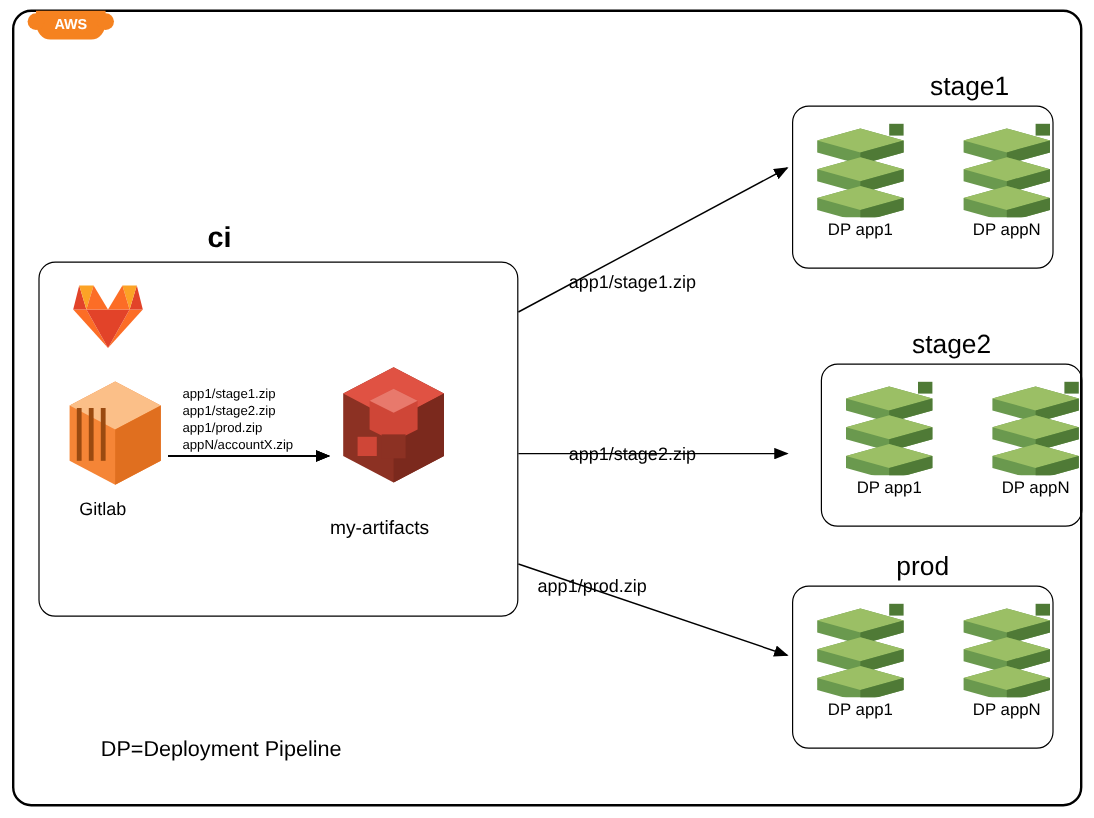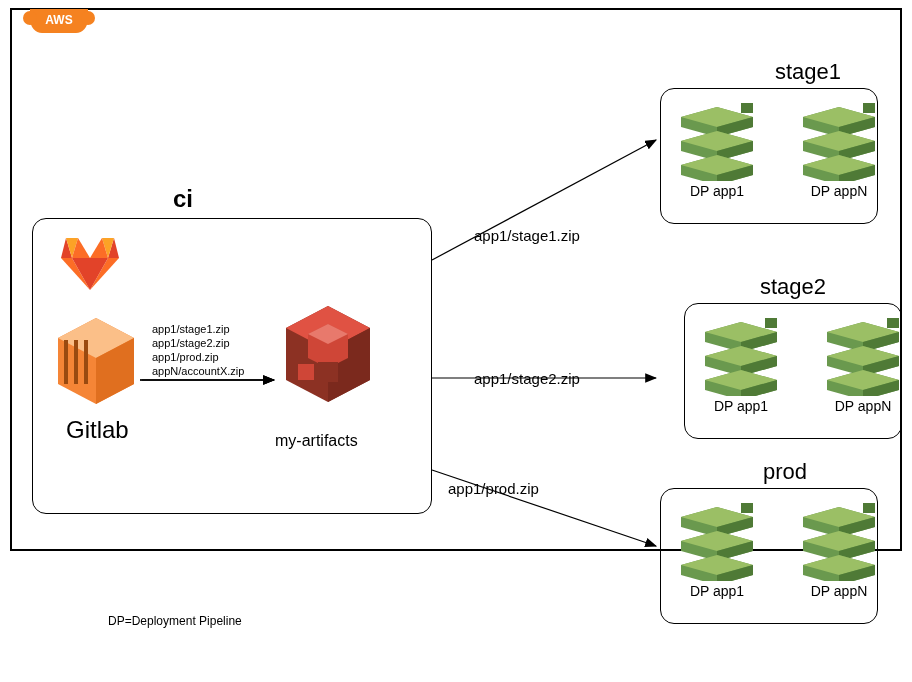--- a/index.html
+++ b/index.html
@@ -10,23 +10,23 @@
     height: 682px;
     font-family: Arial, Helvetica, sans-serif;
     background: #fff;
     position: relative;
   }
   .aws-frame {
     position: absolute;
     left: 10px;
     top: 8px;
     width: 892px;
-    height: 543px;
+    height: 664px;
     border: 2px solid #000;
-    border-radius: 0;
+    border-radius: 16px;
   }
   .aws-badge {
     position: absolute;
     left: 18px;
     top: -1px;
     width: 58px;
     height: 24px;
     background: #f58220;
     border-radius: 0 0 12px 12px / 0 0 14px 14px;
     z-index: 5;
@@ -78,21 +78,21 @@
     position: absolute;
     left: 54px;
     top: 314px;
     width: 84px;
     height: 94px;
   }
   .gitlab-label {
     position: absolute;
     left: 66px;
     top: 416px;
-    font-size: 24px;
+    font-size: 15px;
   }
 
   .s3-icon {
     position: absolute;
     left: 278px;
     top: 304px;
     width: 100px;
     height: 100px;
   }
   .my-artifacts-label {
@@ -121,40 +121,40 @@
   }
   .env-title {
     position:absolute;
     width:100%;
     text-align:center;
     top:-30px;
     font-size:22px;
   }
   .env1 { top: 88px; padding-left: 39px; }
   .env2 { top: 303px; margin-left: 24px; }
-  .env3 { top: 488px; padding-left: 16px; }
+  .env3 { top: 488px; }
 
   .dp-pair {
     position:absolute;
     top: 14px;
     left: 14px;
     width: 190px;
     height: 100px;
     display:flex;
     gap: 38px;
   }
   .dp-item { width: 84px; text-align:center; }
   .dp-item .cp-icon { width:84px; height:78px; }
   .dp-item .lbl { font-size:14px; margin-top:2px; }
 
   .footnote {
     position:absolute;
-    left: 108px;
+    left: 84px;
     top: 614px;
-    font-size: 12px;
+    font-size: 18px;
     text-align: center;
   }
 
   .arrow-label {
     position:absolute;
     font-size:15px;
     background:#fff;
   }
   .al1 { left: 474px; top: 227px; }
   .al2 { left: 474px; top: 370px; }

